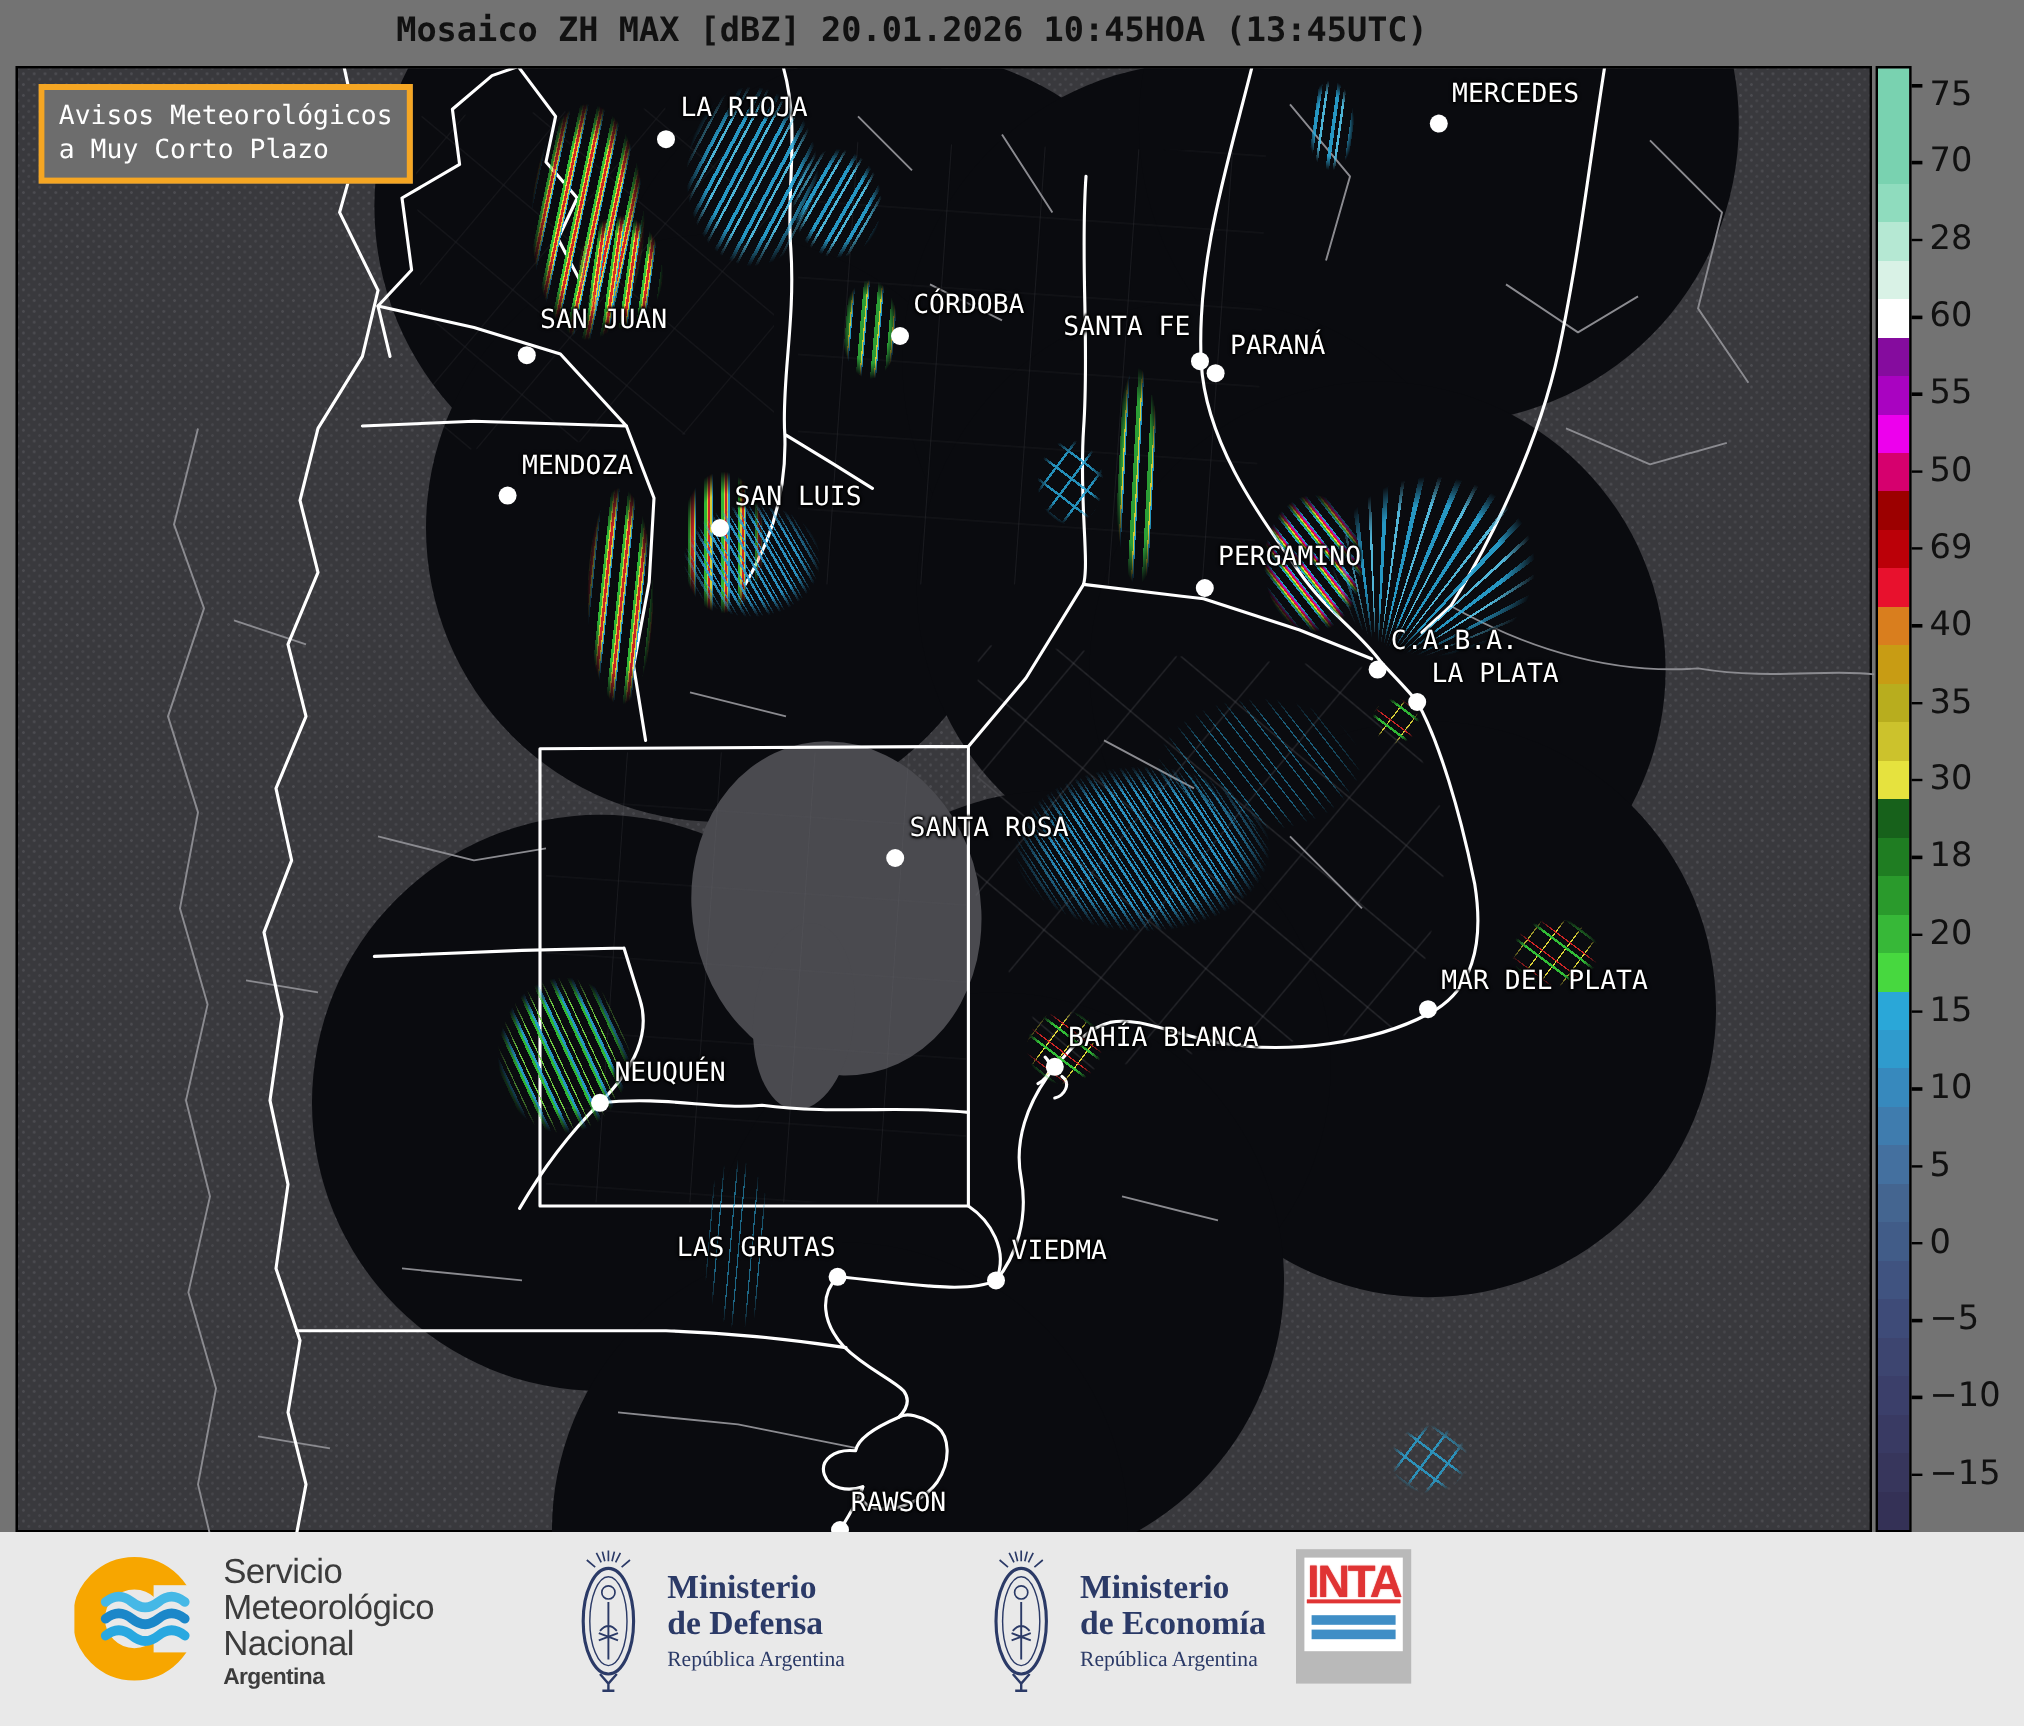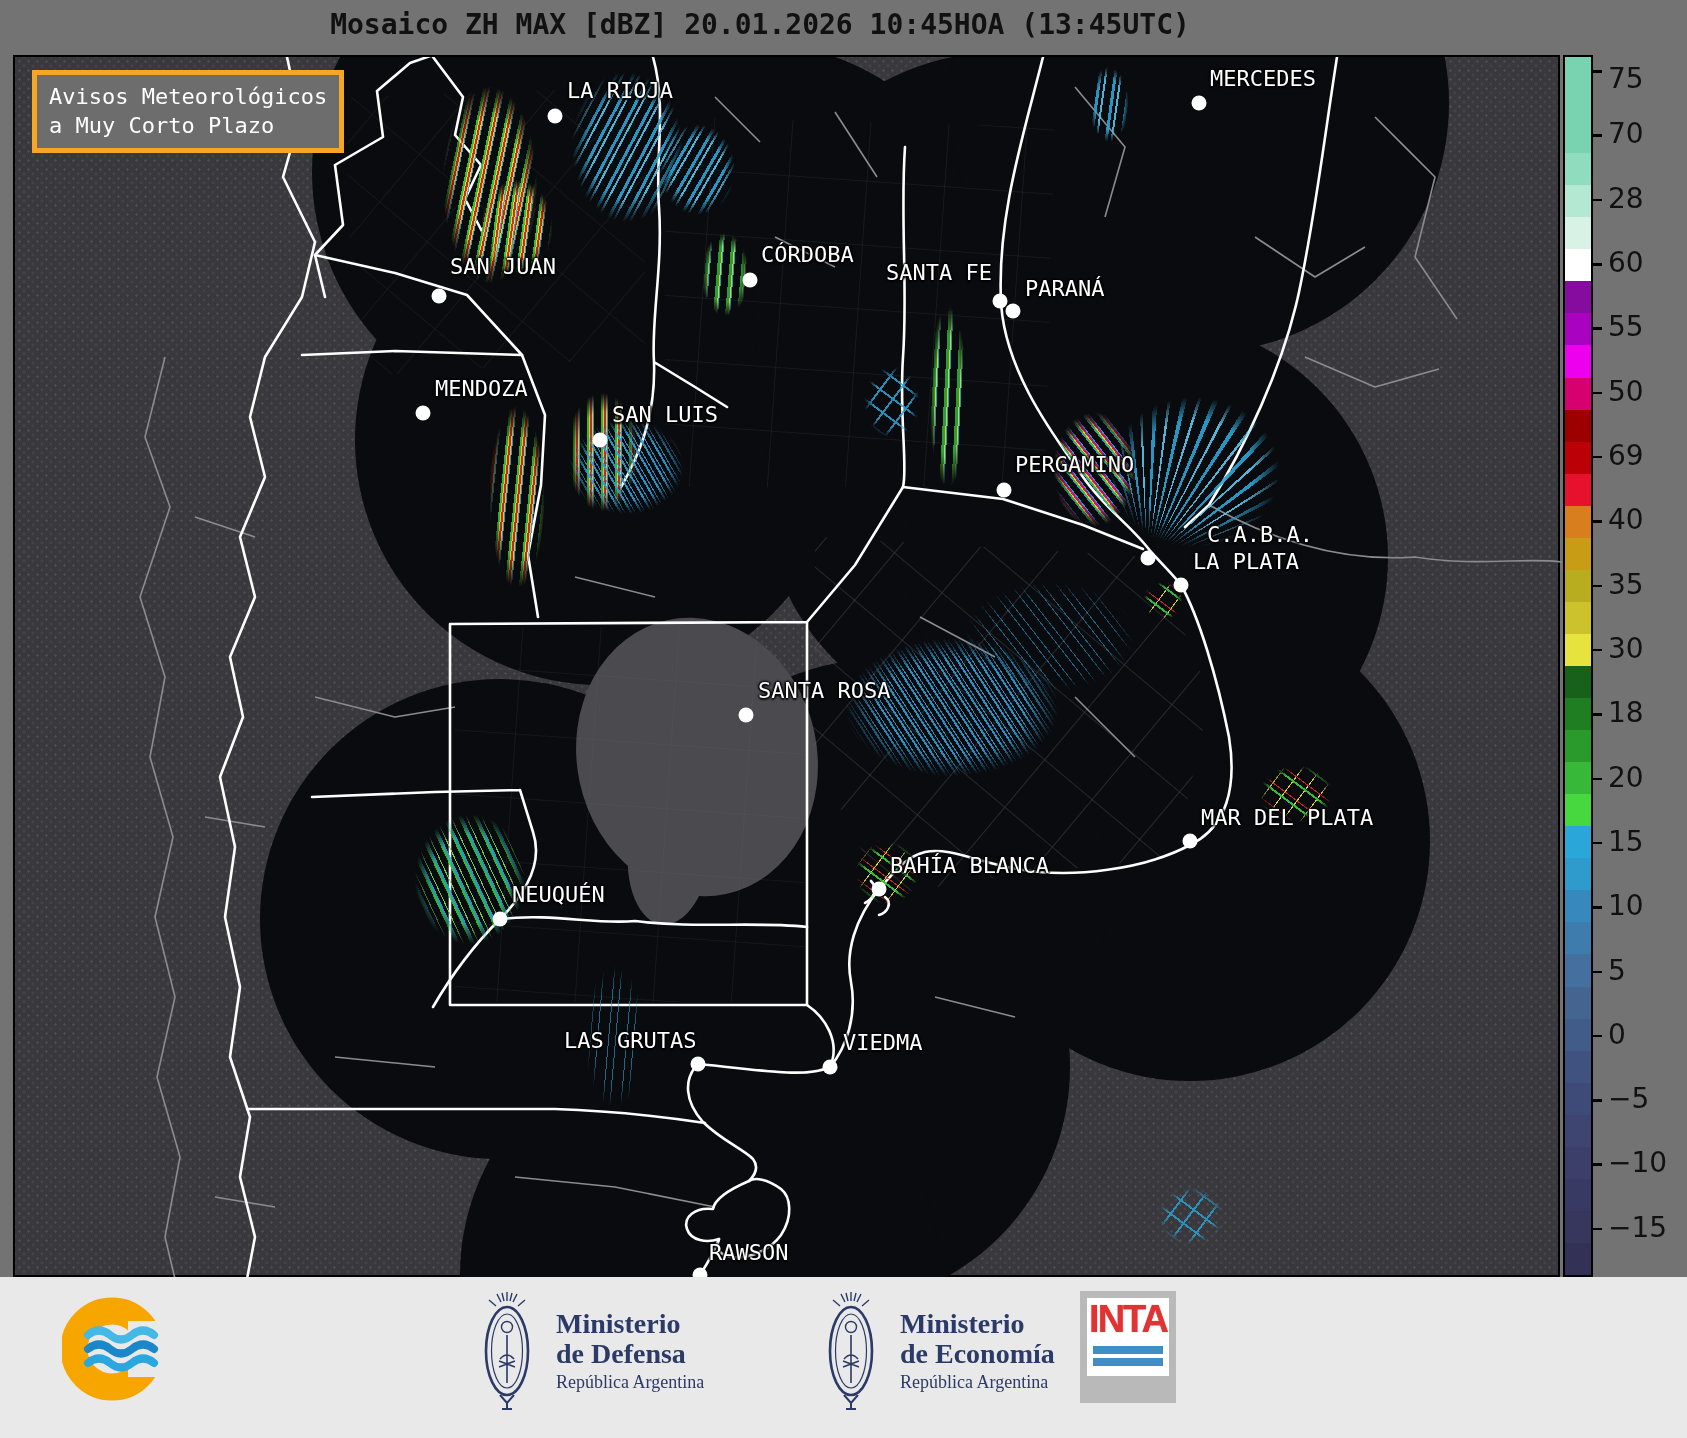--- a/index.html
+++ b/index.html
@@ -36,21 +36,21 @@
             color:#3c3c3c;font-size:29px;line-height:1.04;letter-spacing:-.5px;}
   .smn-country{font-size:19px;font-weight:700;margin-top:3px;}
   .ministry{position:absolute;font-family:"Liberation Serif",serif;color:#2b3a67;}
   .ministry .m1,.ministry .m2{font-size:28px;font-weight:700;line-height:1.08;}
   .ministry .m3{font-size:18px;margin-top:3px;}
   .inta{position:absolute;left:1080px;top:14px;width:96px;height:112px;background:#b9b9b9;
         padding:0;}
   .inta-inner{position:absolute;left:7px;top:7px;right:7px;height:78px;background:#fff;
               text-align:center;}
   .inta-word{font-family:"Liberation Sans",sans-serif;font-weight:700;font-size:38px;
-             color:#e03434;letter-spacing:-2px;line-height:1.15;text-shadow:0 0 1px #e03434;}
+             color:#e03434;letter-spacing:-2px;line-height:1.15;text-shadow:0 0 1px #e03434;text-decoration:underline;}
   .inta-bar{height:8px;background:#3f8ec6;margin:4px 6px 0 6px;}
 </style>
 </head>
 <body>
 
 <div class="page">
 
   <div class="title">Mosaico ZH MAX [dBZ] 20.01.2026 10:45HOA (13:45UTC)</div>
 
   <div class="map">
@@ -161,21 +161,21 @@
         <div class="city-label" style="left: 871px; top: 203px;">SANTA FE</div>
         <div class="city-dot" style="left: 998px; top: 254px;"></div>
         <div class="city-label" style="left: 1010px; top: 219px;">PARANÁ</div>
         <div class="city-dot" style="left: 408px; top: 356px;"></div>
         <div class="city-label" style="left: 420px; top: 319px;">MENDOZA</div>
         <div class="city-dot" style="left: 585px; top: 383px;"></div>
         <div class="city-label" style="left: 597px; top: 345px;">SAN LUIS</div>
         <div class="city-dot" style="left: 989px; top: 433px;"></div>
         <div class="city-label" style="left: 1000px; top: 395px;">PERGAMINO</div>
         <div class="city-dot" style="left: 1133px; top: 501px;"></div>
-        <div class="city-label" style="left: 1144px; top: 465px; margin-left: 48px;">C.A.B.A.</div>
+        <div class="city-label" style="left: 1144px; top: 465px;">C.A.B.A.</div>
         <div class="city-dot" style="left: 1166px; top: 528px;"></div>
         <div class="city-label" style="left: 1178px; top: 492px;">LA PLATA</div>
         <div class="city-dot" style="left: 731px; top: 658px;"></div>
         <div class="city-label" style="left: 743px; top: 621px;">SANTA ROSA</div>
         <div class="city-dot" style="left: 1175px; top: 784px;"></div>
         <div class="city-label" style="left: 1186px; top: 748px;">MAR DEL PLATA</div>
         <div class="city-dot" style="left: 864px; top: 832px;"></div>
         <div class="city-label" style="left: 875px; top: 796px;">BAHÍA BLANCA</div>
         <div class="city-dot" style="left: 485px; top: 862px;"></div>
         <div class="city-label" style="left: 497px; top: 825px;">NEUQUÉN</div>
@@ -237,20 +237,26 @@
 
   <div class="footer">
 
     <svg width="106" height="120" viewBox="0 0 106 120" style="position:absolute;left:62px;top:14px">
       <circle cx="50" cy="58" r="38" fill="none" stroke="#f7a600" stroke-width="27"></circle>
       <rect x="66" y="30" width="40" height="56" fill="#e9e9e9"></rect>
       <path d="M26,44 q11,-9 22,0 t22,0 t22,0" fill="none" stroke="#45b8e6" stroke-width="8" stroke-linecap="round"></path>
       <path d="M26,58 q11,-9 22,0 t22,0 t22,0" fill="none" stroke="#1b87c9" stroke-width="8" stroke-linecap="round"></path>
       <path d="M26,72 q11,-9 22,0 t22,0 t22,0" fill="none" stroke="#29a8e0" stroke-width="8" stroke-linecap="round"></path>
     </svg>
+    <div class="smn-text">
+      <div>Servicio</div>
+      <div>Meteorológico</div>
+      <div>Nacional</div>
+      <div class="smn-country">Argentina</div>
+    </div>
 
     <svg width="58" height="128" viewBox="0 0 58 128" style="position:absolute;left:478px;top:10px">
       <g stroke="#2b3a67" fill="none">
         <g stroke-width="1.4">
           <path d="M29,14 v-9 M23,15 l-4,-8 M35,15 l4,-8 M18,19 l-7,-6 M40,19 l7,-6 M26,14 l-2,-8 M32,14 l2,-8"></path>
         </g>
         <ellipse cx="29" cy="64" rx="21" ry="44" stroke-width="2.6"></ellipse>
         <ellipse cx="29" cy="64" rx="15.5" ry="37" stroke-width="1.2"></ellipse>
         <circle cx="29" cy="40" r="5.5" stroke-width="1.4"></circle>
         <path d="M29,48 V96 M22,72 q7,-8 14,0 M21,80 l16,-6 M21,74 l16,6" stroke-width="1.6"></path>

